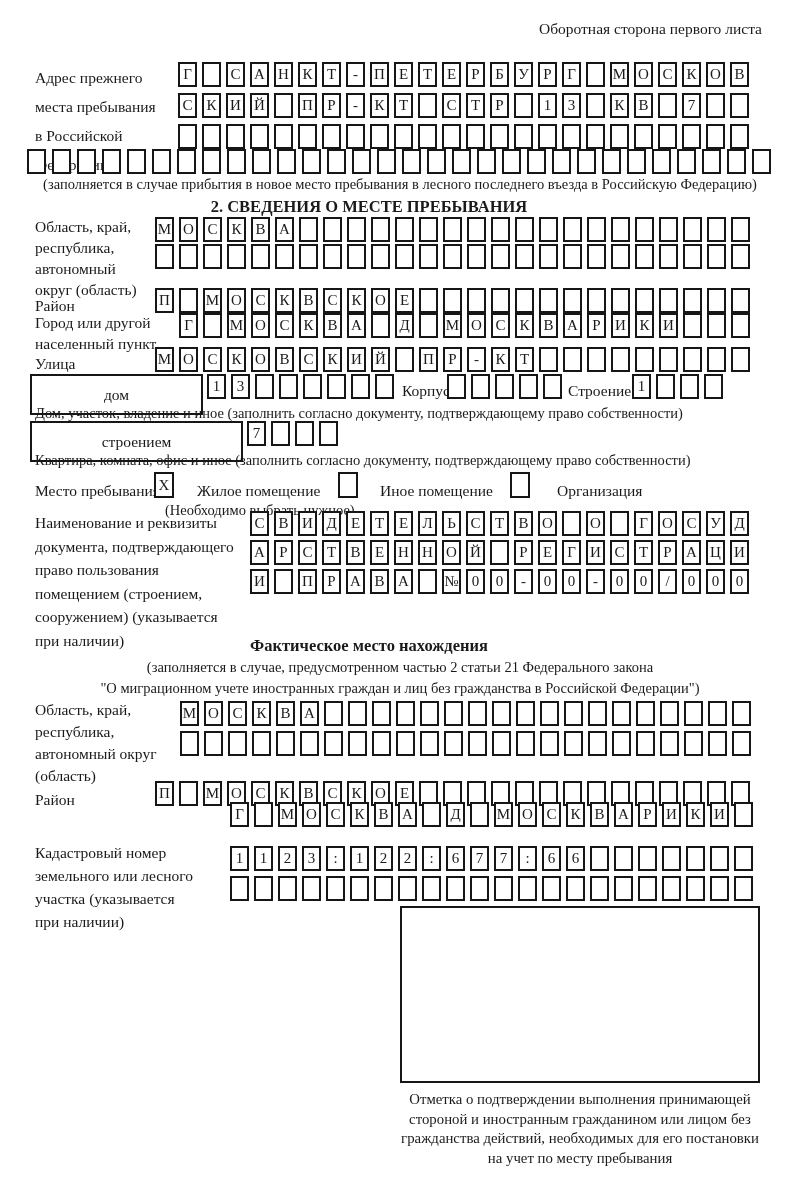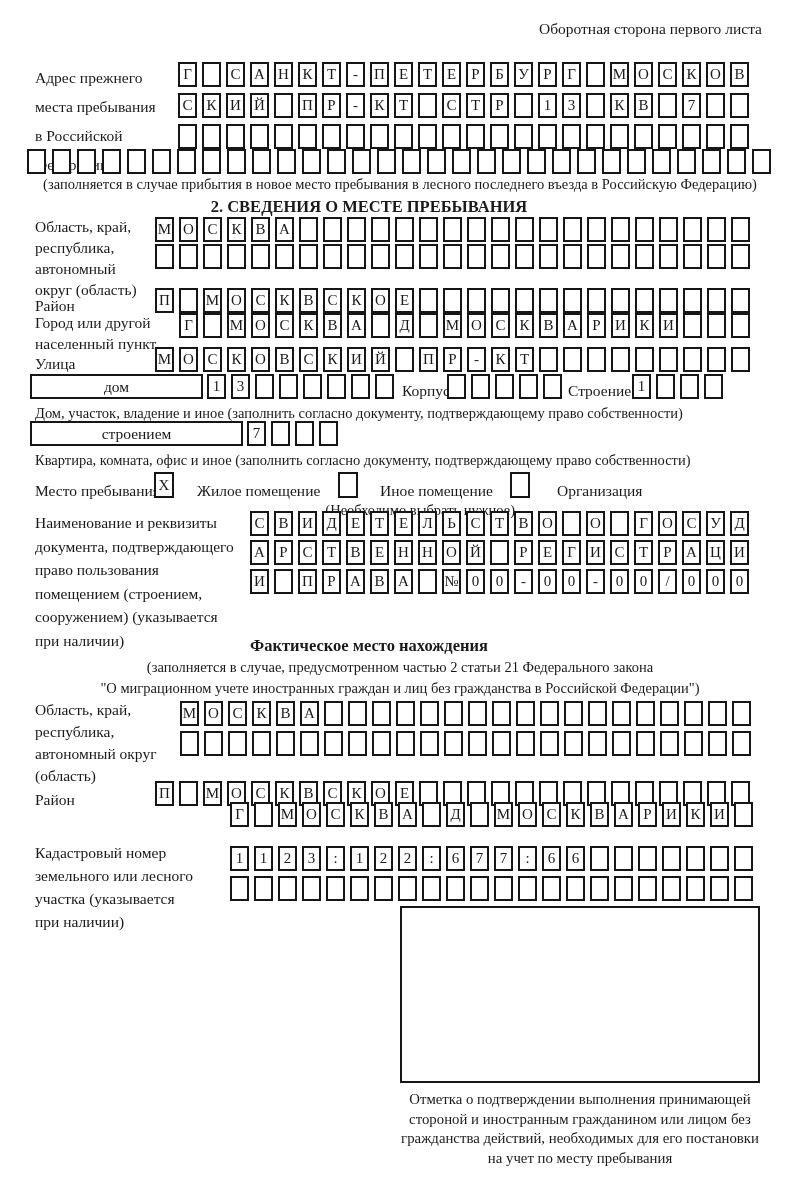--- a/index.html
+++ b/index.html
@@ -16,21 +16,21 @@
   .center{left:0;width:800px;text-align:center;}
   .title{position:absolute;left:0;width:738px;text-align:center;font-weight:bold;font-size:16.5px;}
   .note{position:absolute;top:20px;right:38px;font-size:15.5px;}
   .boxrow{position:absolute;display:flex;gap:5px;}
   .cell{
     flex:none;width:19px;height:25px;box-sizing:border-box;border:2px solid #161616;
     display:inline-flex;align-items:center;justify-content:center;
     font-size:15px;background:#fff;
   }
   .widebox{
-    position:absolute;height:25px;box-sizing:border-box;border:2px solid #161616;
+    position:absolute;height:41px;box-sizing:border-box;border:2px solid #161616;
     display:flex;align-items:center;justify-content:center;font-size:15.5px;background:#fff;
   }
   .chk{
     position:absolute;width:20px;height:26px;box-sizing:border-box;border:2px solid #161616;
     display:flex;align-items:center;justify-content:center;font-size:15px;background:#fff;
   }
   .stamp{position:absolute;left:400px;top:906px;width:360px;height:177px;box-sizing:border-box;border:2px solid #161616;background:#fff;}
   .stampcap{position:absolute;left:398px;top:1090px;width:364px;text-align:center;font-size:14.8px;line-height:19.5px;white-space:pre-line;}
 </style>
 </head>
@@ -341,21 +341,21 @@
     </div>
   <div class="cap" style="left:35px;top:452px">Квартира, комната, офис и иное (заполнить согласно документу, подтверждающему право собственности)</div>
 
   <div class="lbl" style="left:35px;top:476px">Место пребывания:</div>
   <div class="chk" style="left:154px;top:472px">X</div>
   <div class="lbl" style="left:197px;top:476px">Жилое помещение</div>
   <div class="chk" style="left:338px;top:472px"></div>
   <div class="lbl" style="left:380px;top:476px">Иное помещение</div>
   <div class="chk" style="left:510px;top:472px"></div>
   <div class="lbl" style="left:557px;top:476px">Организация</div>
-  <div class="cap" style="left:165px;top:502px;width:350px;text-align:right">(Необходимо выбрать нужное)</div>
+  <div class="cap" style="left:165px;top:502px;width:350px;text-align:left">(Необходимо выбрать нужное)</div>
 
   <div class="lbl lh235" style="left:35px;top:511px">Наименование и реквизиты
 документа, подтверждающего
 право пользования
 помещением (строением,
 сооружением) (указывается
 при наличии)</div>
   <div class="boxrow" style="left:250px;top:511px">
       <span class="cell">С</span>
       <span class="cell">В</span>

